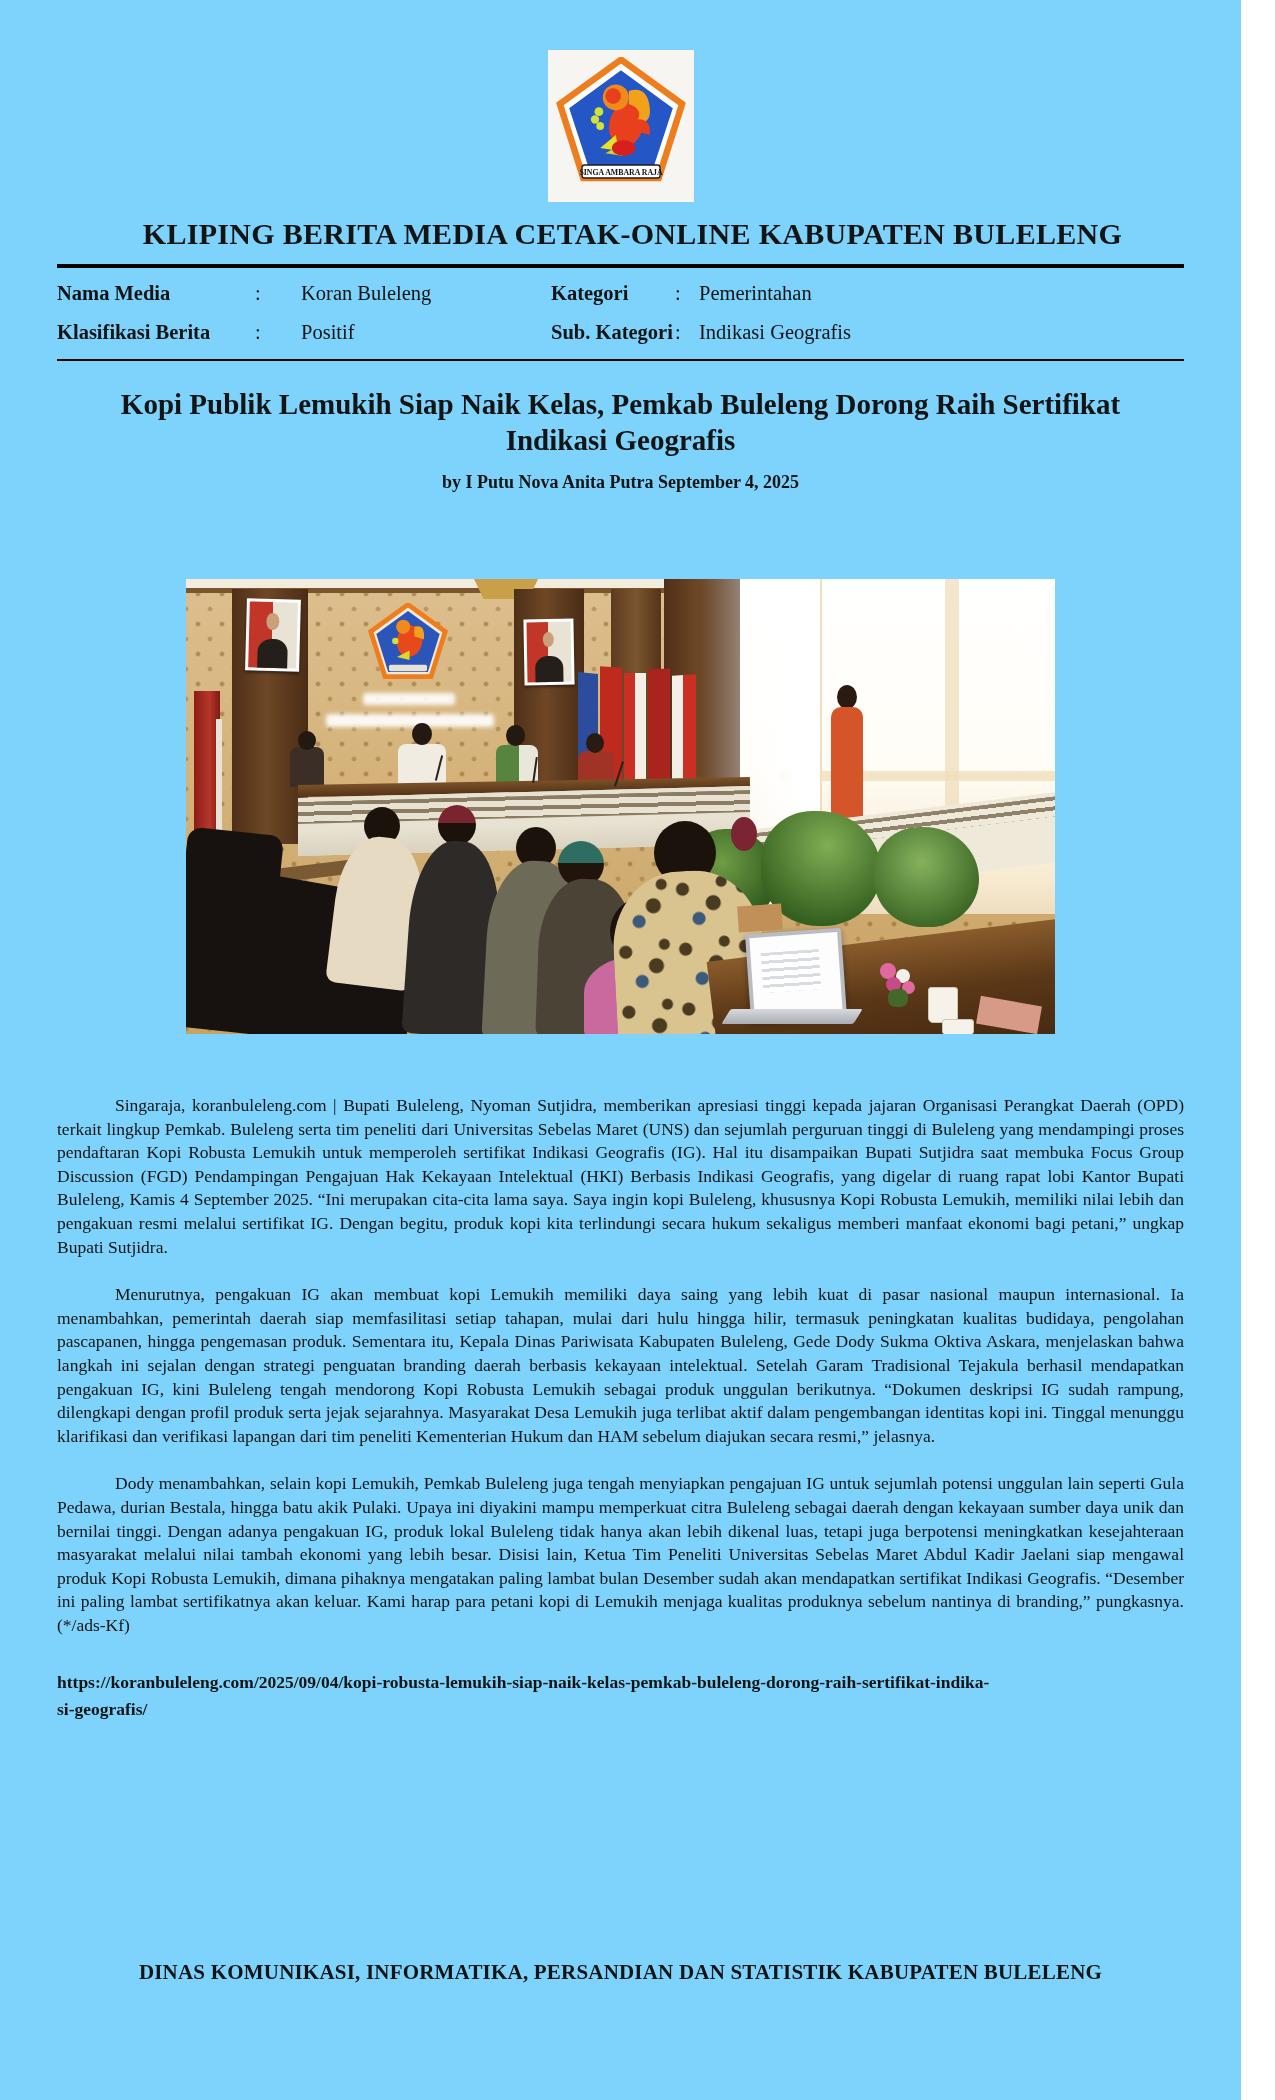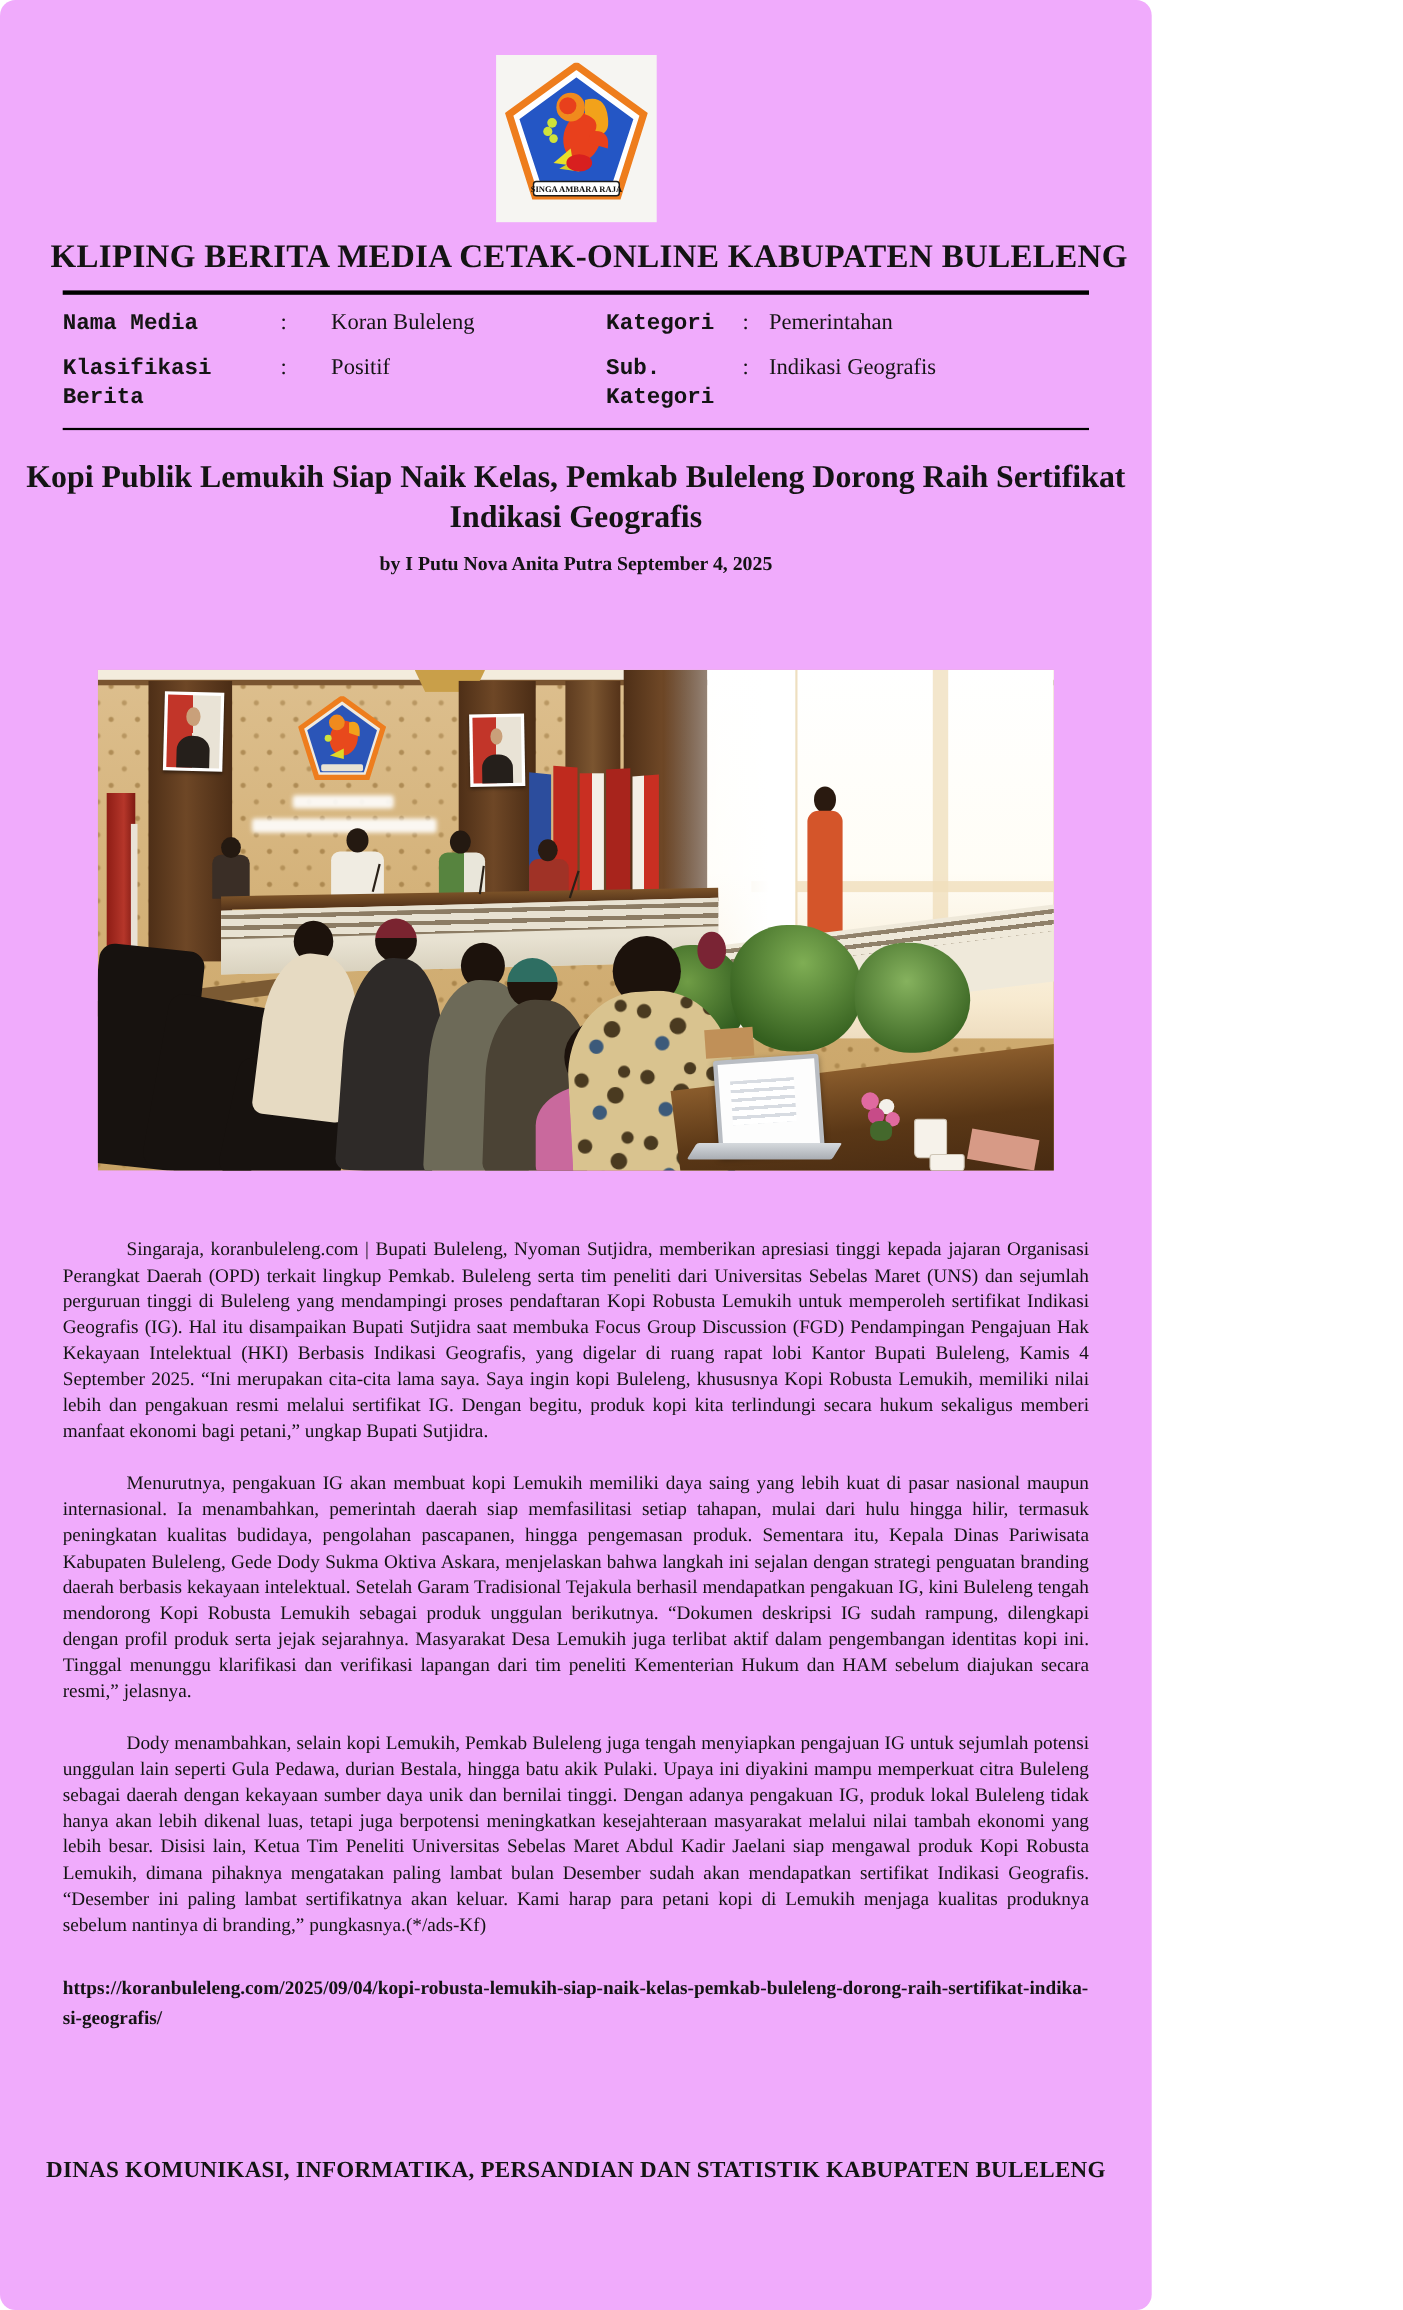--- a/index.html
+++ b/index.html
@@ -1,28 +1,28 @@
 <!DOCTYPE html>
 <html><head>
 <meta charset="utf-8">
 <style>
   html,body{margin:0;padding:0;background:#ffffff;}
-  .page{position:relative;width:1047px;height:2100px;background:#f0abfc;overflow:hidden;
-        font-family:"Liberation Serif","DejaVu Serif",serif;color:#141414;border-radius:14px;}
+  .page{position:relative;width:1241px;height:2100px;background:#7dd3fc;overflow:hidden;
+        font-family:"Liberation Serif","DejaVu Serif",serif;color:#141414;}
 
   
   .logo-wrap{display:flex;justify-content:center;padding-top:50px;}
   .logo-box{width:146px;height:152px;background:#f6f5f2;display:flex;align-items:center;justify-content:center;}
   .main-title{text-align:center;font-weight:bold;font-size:30px;margin-top:15px;letter-spacing:.3px;padding-left:24px;}
 
   
   .meta{margin:13px 57px 0;border-top:4px solid #000;border-bottom:2px solid #000;padding:12px 0 14px;}
   .meta-grid{display:grid;grid-template-columns:198px 46px 250px 124px 24px 1fr;row-gap:13px;
              font-size:20.5px;line-height:26px;align-items:baseline;}
-  .meta-label{font-weight:bold;font-family:Liberation Mono, monospace;}
+  .meta-label{font-weight:bold;}
   .meta-colon{text-align:left;}
 
   
   .article-title{text-align:center;font-weight:bold;font-size:29px;line-height:36px;max-width:1030px;margin:25px auto 0;}
   .byline{text-align:center;font-weight:bold;font-size:18px;margin-top:14px;}
 
   .photo{width:869px;height:455px;margin:86px auto 0;position:relative;overflow:hidden;
          background:linear-gradient(180deg,#ddbf8e 0%,#d2af75 55%,#c7a265 100%);}
   .photo *{position:absolute;}
   .wall-pattern{left:0;top:0;right:0;bottom:0;

